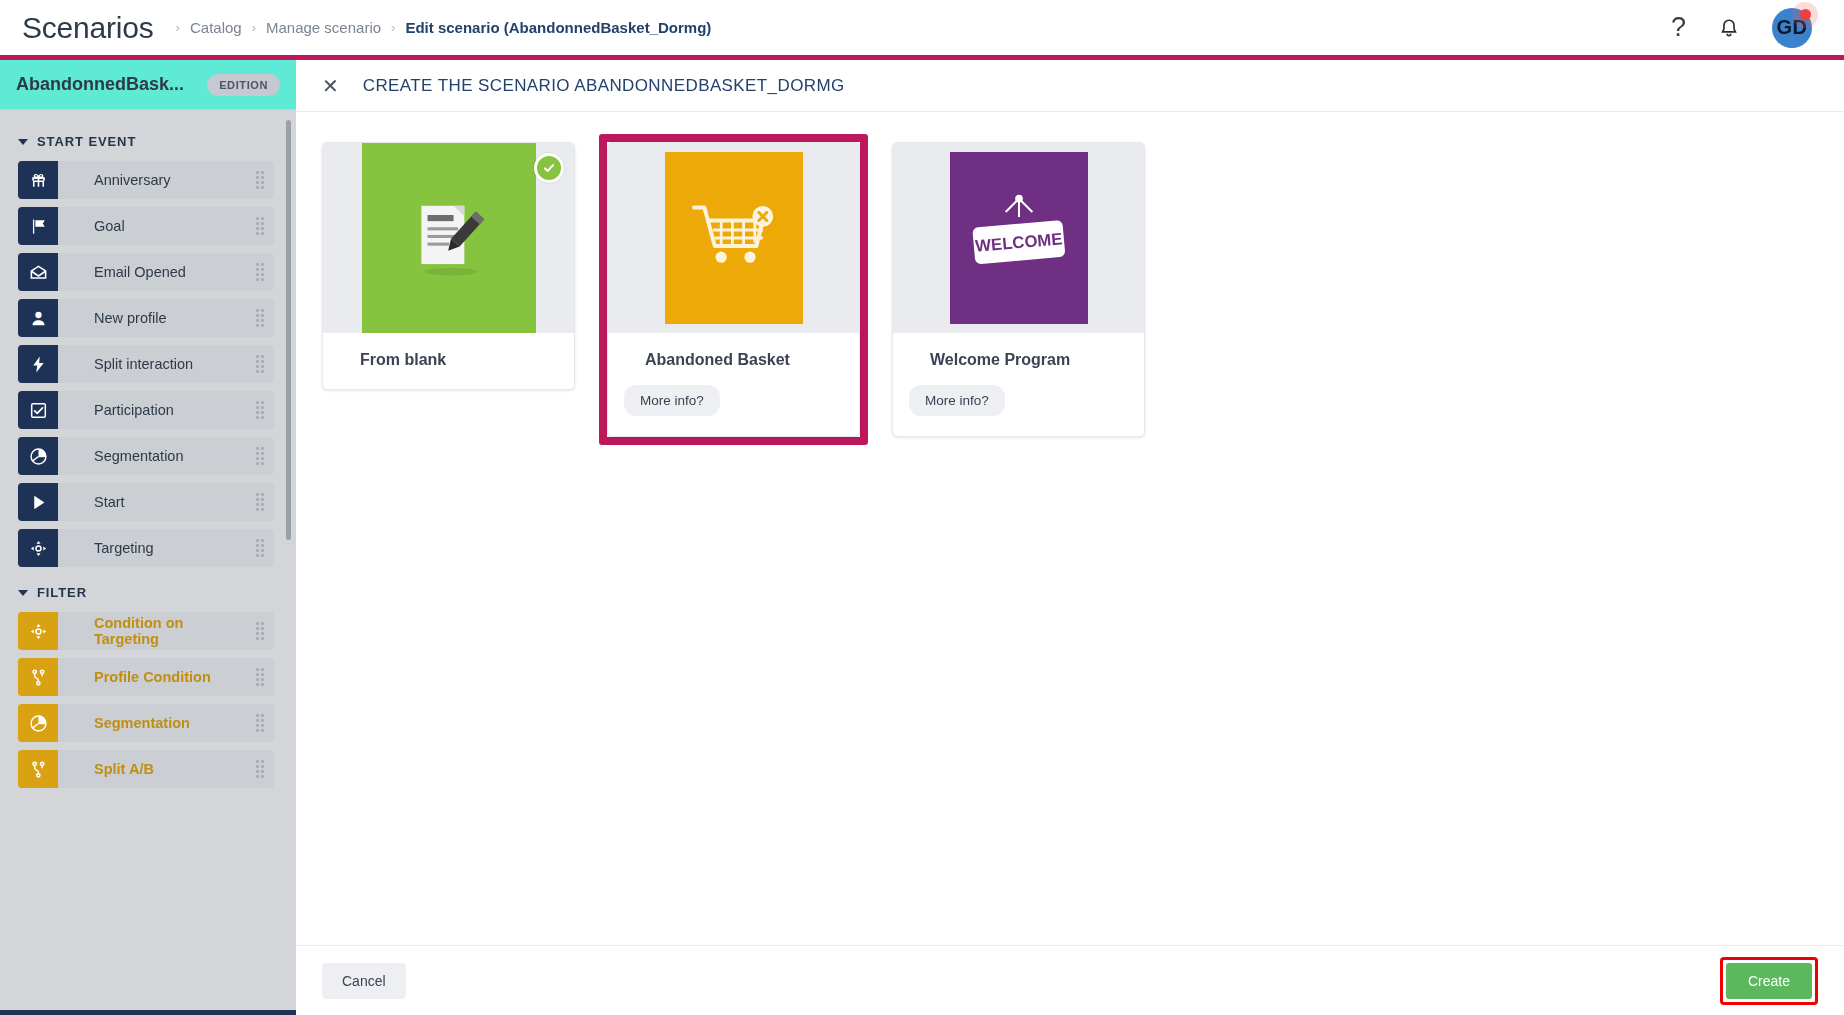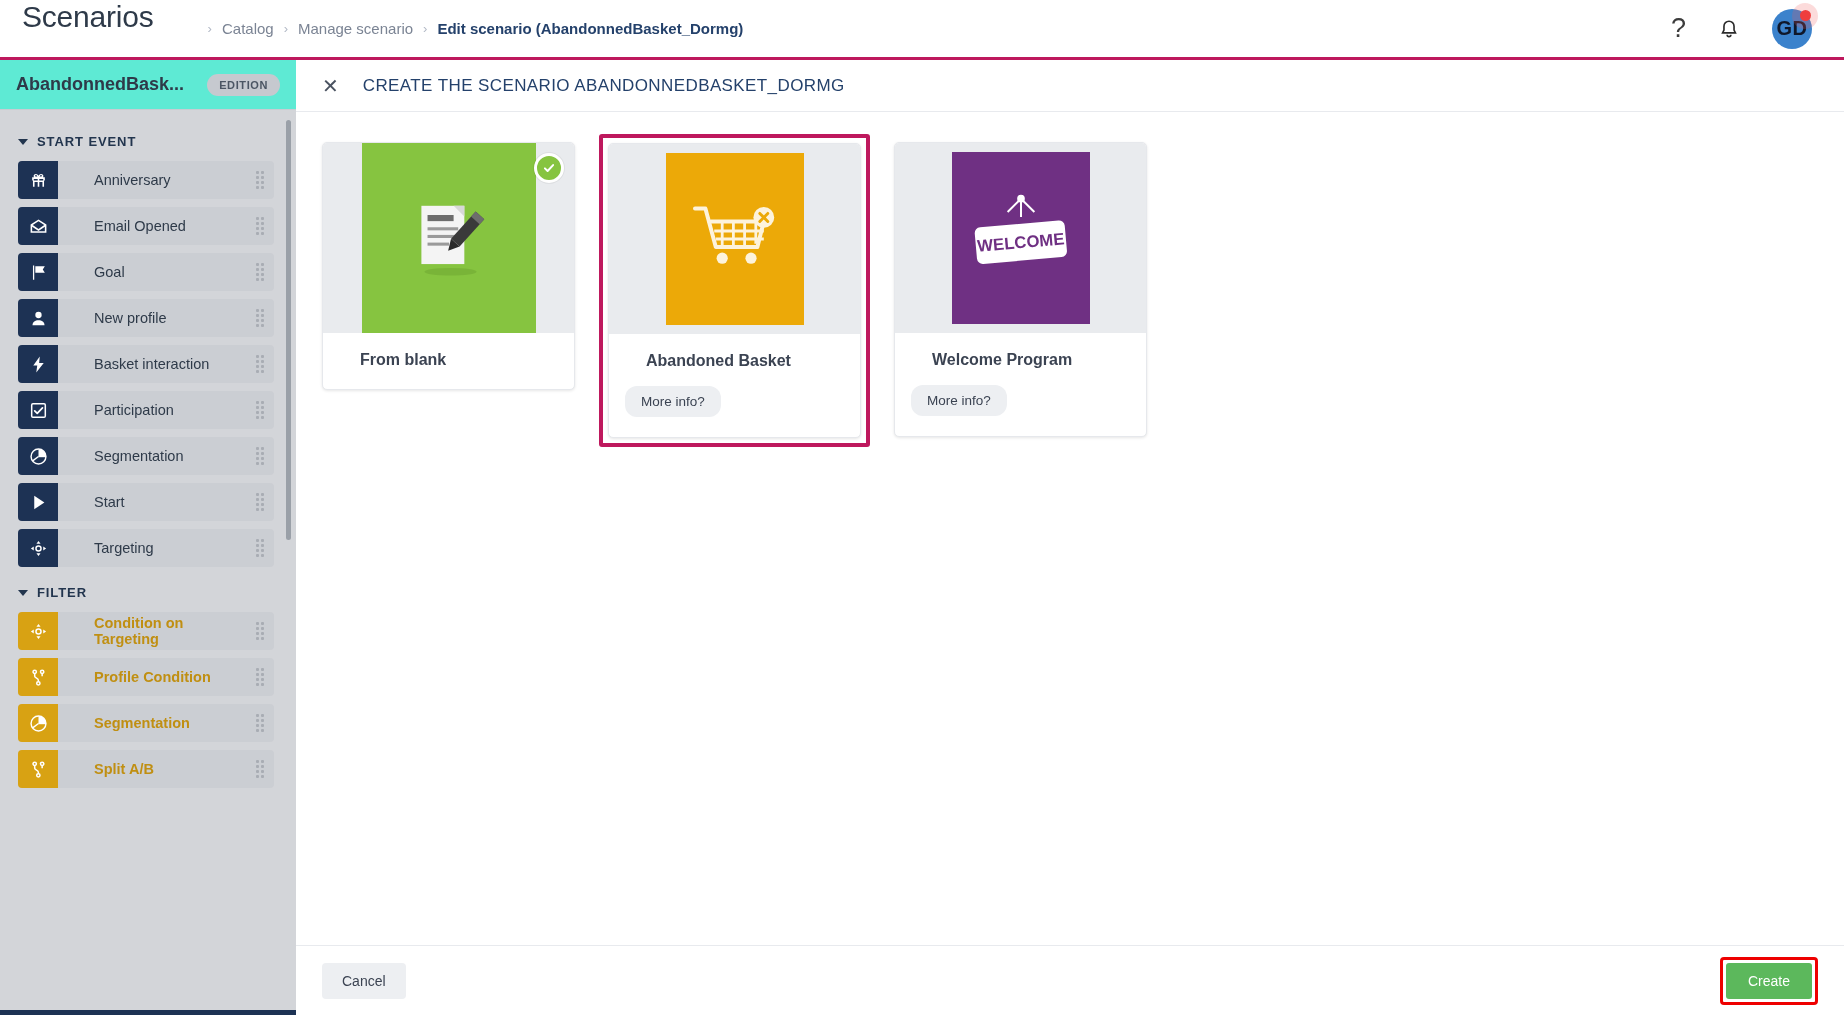--- a/index.html
+++ b/index.html
@@ -6,24 +6,23 @@
   html, body {
     width: 1844px; height: 1015px;
     font-family: "Liberation Sans", sans-serif;
     background: #ffffff;
     overflow: hidden;
   }
 
   
   .topbar {
     position: absolute; top: 0; left: 0; right: 0; height: 60px;
-    background: #ffffff; border-bottom: 3px solid #be185d;
-    display: flex; padding: 0 22px;
+    background: #ffffff; border-bottom: 5px solid #be185d;
+    display: flex; align-items: center; padding: 0 22px;
     z-index: 30;
-    gap: 32px;
   }
   .app-title {
     font-size: 30px; color: #2e3a49; font-weight: 400;
     letter-spacing: -0.2px; margin-right: 22px;
   }
   .crumbs { display: flex; align-items: center; gap: 10px; font-size: 15px; }
   .crumb { color: #7b8494; }
   .crumb.active { color: #24416b; font-weight: bold; }
   .crumb-sep { color: #b2b9c6; font-size: 13px; }
 
@@ -115,21 +114,21 @@
   }
   .close-x { font-size: 20px; color: #4a5260; cursor: pointer; line-height: 1; }
   .modal-title {
     font-size: 17px; color: #24416b; letter-spacing: .4px; font-weight: 400;
   }
   .modal-body { flex: 1; padding: 30px 26px; position: relative; }
   .cards { display: flex; gap: 32px; align-items: flex-start; }
 
   .card-slot { position: relative; }
   .card-slot.highlight {
-    border: 4px solid #be185d; border-radius: 3px; padding: 5px;
+    border: 8px solid #be185d; border-radius: 3px; 
     margin: -8px;
   }
   .card {
     width: 253px; background: #fff; border: 1px solid #e6e8ec;
     border-radius: 5px; box-shadow: 0 1px 3px rgba(0,0,0,.10);
     overflow: hidden;
   }
   .thumb {
     height: 190px; background: #e9ebee; position: relative;
     display: flex; align-items: center; justify-content: center;
@@ -228,42 +227,42 @@
             <i></i>
             <i></i>
             <i></i>
             <i></i>
             <i></i>
           </span>
         </div>
         <div class="sb-item">
           <span class="sb-ico">
             <svg width="19" height="19" viewBox="0 0 24 24" fill="#ffffff">
+              <path d="M5 3h1.6v18H5zM8 4h12l-2.6 4.2L20 12.4H8z"></path>
+            </svg>
+          </span>
+          <span class="sb-label">Goal</span>
+          <span class="grip">
+            <i></i>
+            <i></i>
+            <i></i>
+            <i></i>
+            <i></i>
+            <i></i>
+            <i></i>
+            <i></i>
+          </span>
+        </div>
+        <div class="sb-item">
+          <span class="sb-ico">
+            <svg width="19" height="19" viewBox="0 0 24 24" fill="#ffffff">
               <path d="M12 3 2 9.6V20h20V9.6zm0 2.4 7.3 4.8L12 15 4.7 10.2zM4 12.3l8 5.3 8-5.3V18H4z"></path>
             </svg>
           </span>
           <span class="sb-label">Email Opened</span>
-          <span class="grip">
-            <i></i>
-            <i></i>
-            <i></i>
-            <i></i>
-            <i></i>
-            <i></i>
-            <i></i>
-            <i></i>
-          </span>
-        </div>
-        <div class="sb-item">
-          <span class="sb-ico">
-            <svg width="19" height="19" viewBox="0 0 24 24" fill="#ffffff">
-              <path d="M5 3h1.6v18H5zM8 4h12l-2.6 4.2L20 12.4H8z"></path>
-            </svg>
-          </span>
-          <span class="sb-label">Goal</span>
           <span class="grip">
             <i></i>
             <i></i>
             <i></i>
             <i></i>
             <i></i>
             <i></i>
             <i></i>
             <i></i>
           </span>
@@ -286,21 +285,21 @@
             <i></i>
             <i></i>
           </span>
         </div>
         <div class="sb-item">
           <span class="sb-ico">
             <svg width="19" height="19" viewBox="0 0 24 24" fill="#ffffff">
               <path d="M13.6 2 5.4 13.4h5L9.2 22l9.4-12h-5.8z"></path>
             </svg>
           </span>
-          <span class="sb-label">Basket interaction</span>
+          <span class="sb-label">Split interaction</span>
           <span class="grip">
             <i></i>
             <i></i>
             <i></i>
             <i></i>
             <i></i>
             <i></i>
             <i></i>
             <i></i>
           </span>

